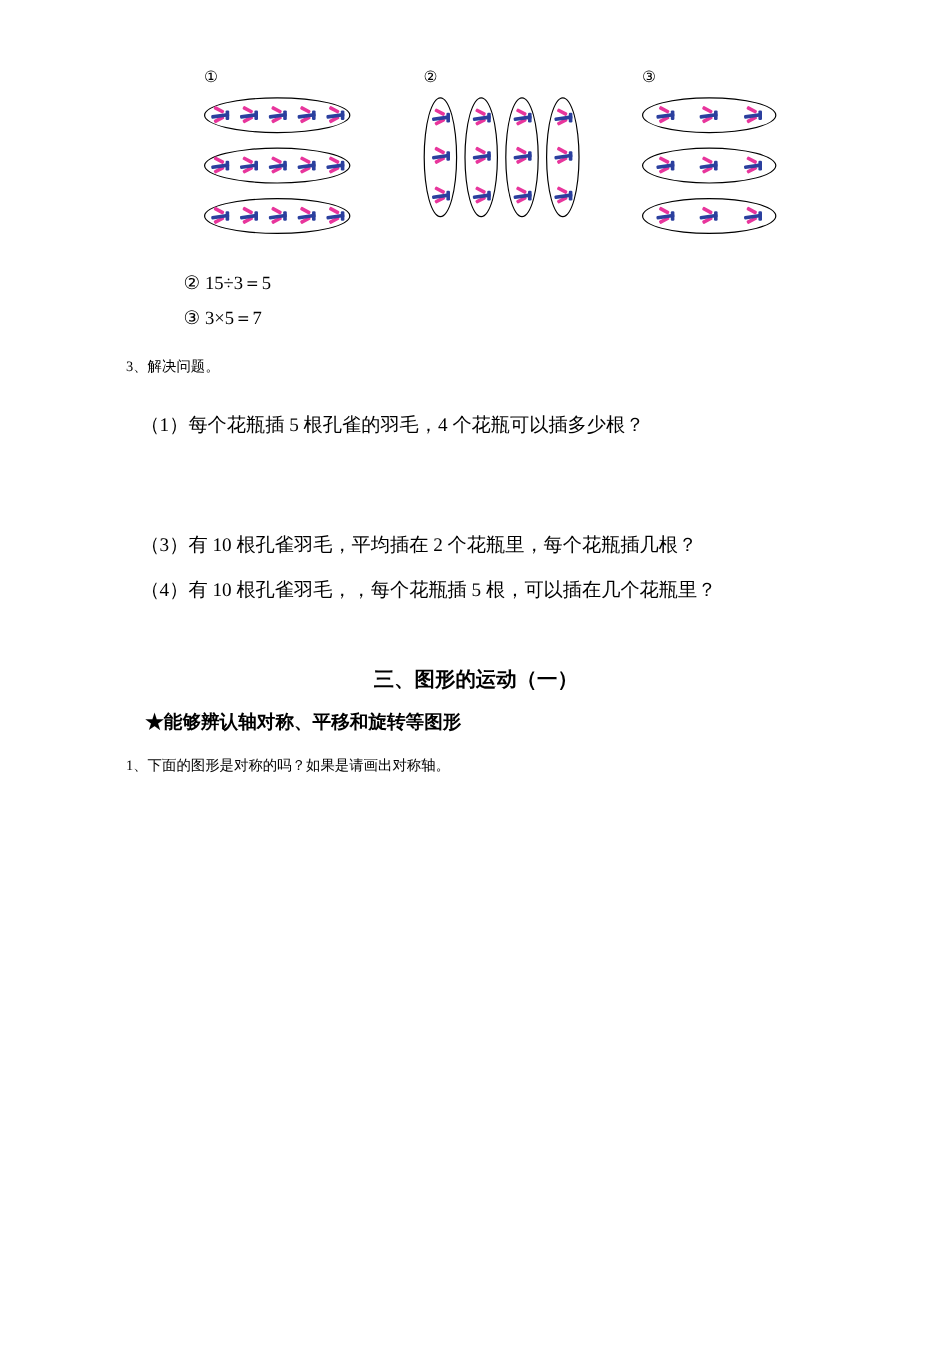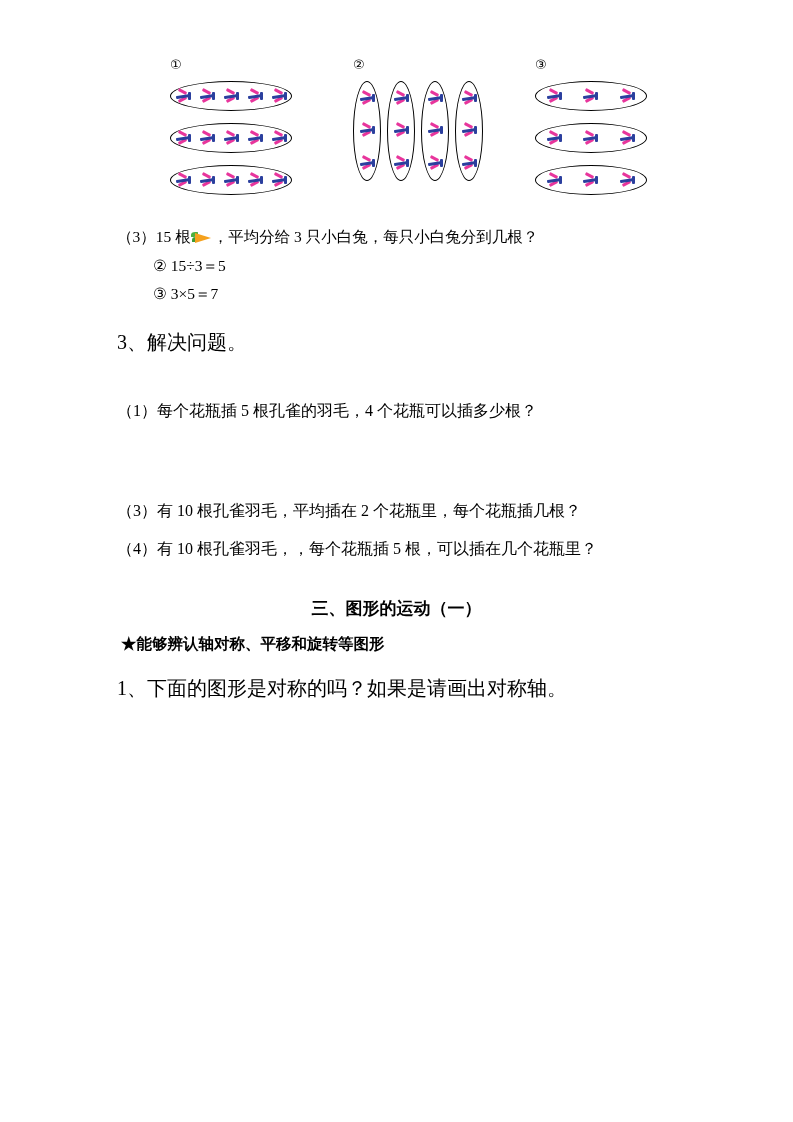--- a/index.html
+++ b/index.html
@@ -123,31 +123,31 @@
     margin: 0;
     padding-left: 12px;
     text-align: justify;
   }
   .q-spacer { height: 34px; }
   .q-spacer-sm { height: 22px; }
   .section-title {
     text-align: center;
     font-size: 17px;
     font-weight: bold;
-    margin: 26px 0 14px 0;
+    margin: 40px 0 14px 0;
   }
   .star-line {
     font-size: 15.5px;
     font-weight: bold;
     margin: 0 0 14px 16px;
   }
   .plain-line {
-    font-size: 20px;
+    font-size: 12px;
     line-height: 1.9;
-    margin: 12px;
+    margin: 0;
   }
   .carrot {
     display: inline-block;
     width: 22px;
     height: 13px;
     position: relative;
     vertical-align: -2px;
   }
   .carrot .root {
     position: absolute;
@@ -423,23 +423,20 @@
         <span class="plane">
             <span class="wing1"></span>
             <span class="wing2"></span>
             <span class="body"></span>
             <span class="tail"></span>
           </span>
       </div>
     </div>
   </div>
 
-  <p class="line indent1">
-    <span>（3）15 根</span><span class="carrot"><span class="leaf"></span><span class="leaf2"></span><span class="root"></span></span><span>，平均分给 3 只小白兔，每只小白兔分到几根？</span>
-  </p>
   <p class="line indent3">②  15÷3＝5</p>
   <p class="line indent3">③  3×5＝7</p>
 
   <p class="plain-line" style="margin-top:14px;">3、解决问题。</p>
 
   <div class="q-spacer-sm"></div>
   <p class="para">（1）每个花瓶插 5 根孔雀的羽毛，4 个花瓶可以插多少根？</p>
   <div class="q-spacer"></div>
 
   <div class="q-spacer"></div>

